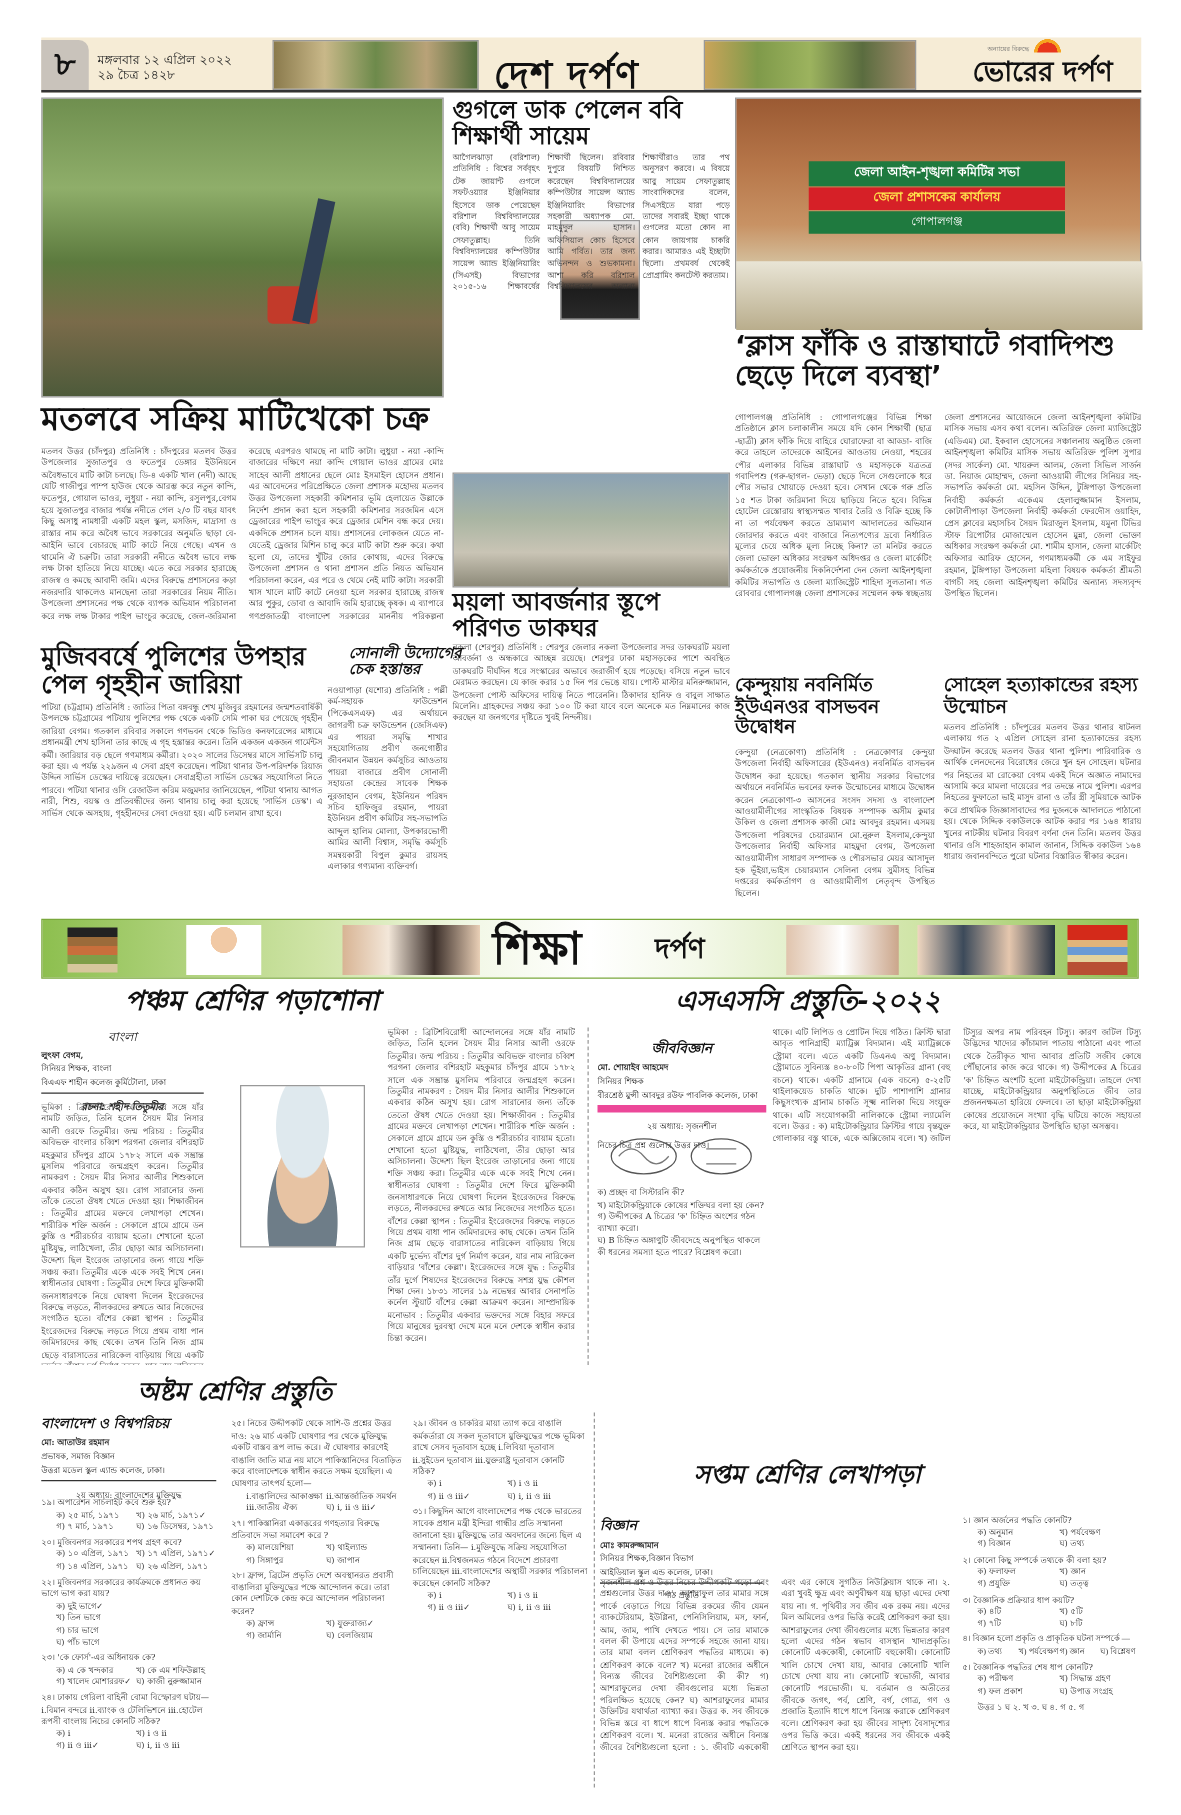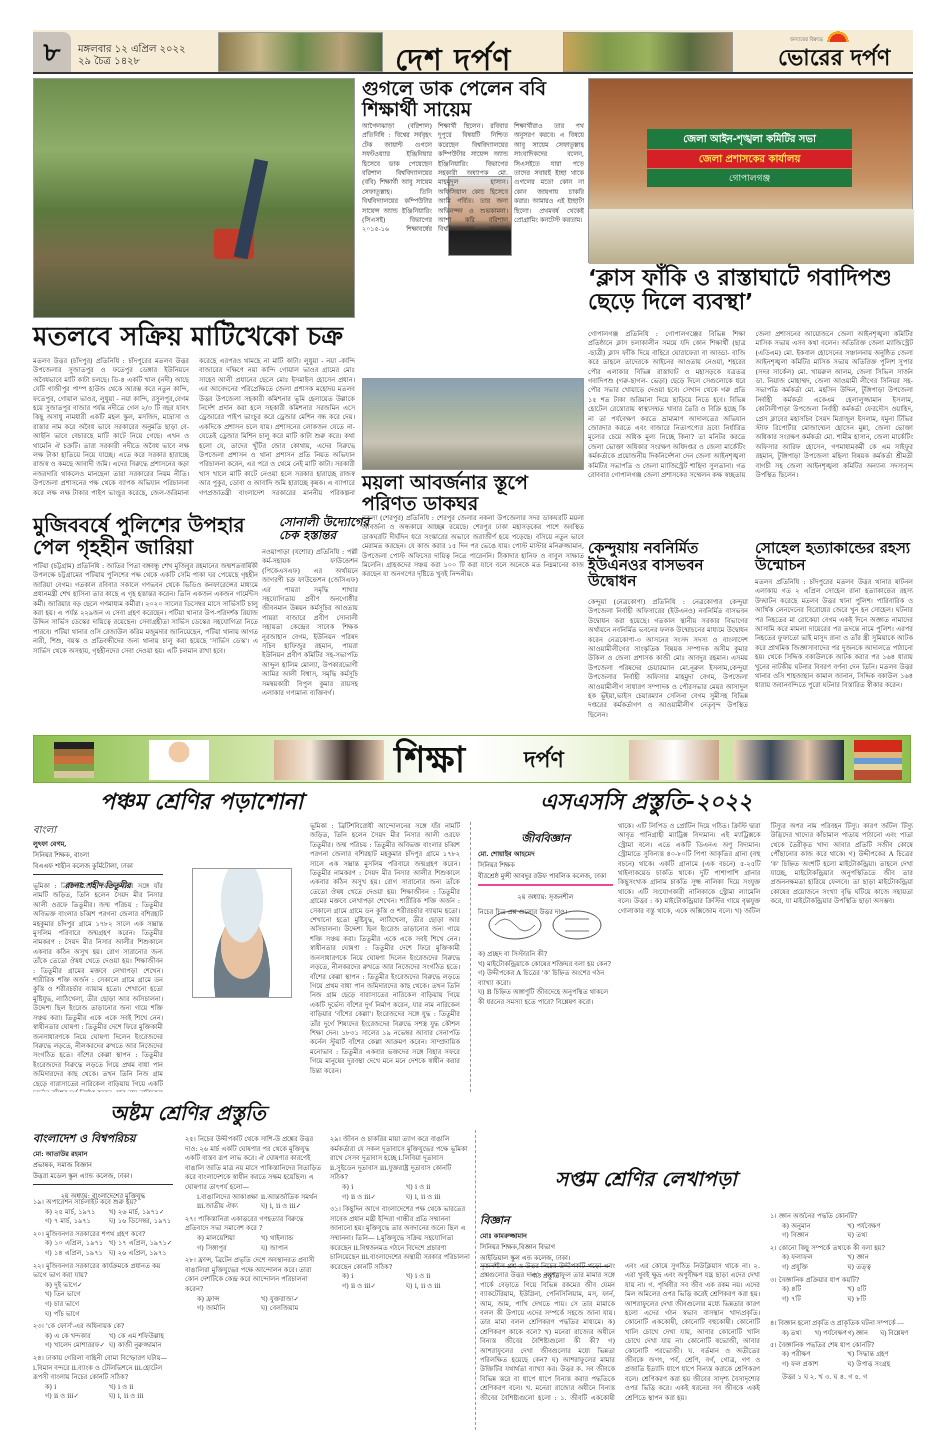--- a/index.html
+++ b/index.html
@@ -79,38 +79,38 @@
   <div style="position:absolute;left:240px;top:4px;width:110px;height:40px;background:linear-gradient(90deg,#d8b494,#f3e7d9,#3b2f2a,#e9cfb6)"></div>
   <div style="position:absolute;left:360px;top:0;font:bold 36px 'DejaVu Sans',sans-serif;color:#111;line-height:48px">শিক্ষা</div>
   <div style="position:absolute;left:490px;top:8px;font:bold 22px 'DejaVu Sans',sans-serif;color:#111;line-height:32px">দর্পণ</div>
   <div style="position:absolute;left:595px;top:4px;width:90px;height:40px;background:linear-gradient(90deg,#e0c4ad,#fff,#cba68b)"></div>
   <div style="position:absolute;left:700px;top:4px;width:110px;height:40px;background:linear-gradient(90deg,#f0d7c0,#3c4a5a,#e5c7ae,#233040)"></div>
   <div style="position:absolute;left:820px;top:4px;width:48px;height:40px;background:linear-gradient(180deg,#d42a1a 0 30%,#e0b47a 30% 45%,#6a9bd4 45% 60%,#e3d39c 60% 75%,#b84f33 75%)"></div>
 </div>
 
 <div class="abs hl col-title" style="left:100px;top:790px;width:300px;font-size:22px">পঞ্চম শ্রেণির পড়াশোনা</div>
 <div class="abs" style="left:33px;top:822px;width:130px">
-  <div style="font:italic 10px 'DejaVu Sans',sans-serif;color:#111">বাংলা</div>
+  <div style="text-align:center;font:italic 10px 'DejaVu Sans',sans-serif;color:#111">বাংলা</div>
   <div style="font:bold 6.5px 'DejaVu Serif',serif">লুৎফা বেগম,</div>
   <div style="font-size:6.5px">সিনিয়র শিক্ষক, বাংলা</div>
   <div style="font-size:6.5px;border-bottom:1px solid #333;padding-bottom:2px">বিএএফ শাহীন কলেজ কুর্মিটোলা, ঢাকা</div>
   <div style="text-align:center;font:italic bold 8px 'DejaVu Sans',sans-serif;margin-top:4px">রচনা: শহীদ তিতুমীর</div>
 </div>
 <div class="abs body" style="left:33px;top:882px;width:130px;height:210px">ভূমিকা : ব্রিটিশবিরোধী আন্দোলনের সঙ্গে যাঁর নামটি জড়িত, তিনি হলেন সৈয়দ মীর নিসার আলী ওরফে তিতুমীর। জন্ম পরিচয় : তিতুমীর অবিভক্ত বাংলার চব্বিশ পরগনা জেলার বশিরহাট মহকুমার চাঁদপুর গ্রামে ১৭৮২ সালে এক সম্ভ্রান্ত মুসলিম পরিবারে জন্মগ্রহণ করেন। তিতুমীর নামকরণ : সৈয়দ মীর নিসার আলীর শিশুকালে একবার কঠিন অসুখ হয়। রোগ সারানোর জন্য তাঁকে তেতো ঔষধ খেতে দেওয়া হয়। শিক্ষাজীবন : তিতুমীর গ্রামের মক্তবে লেখাপড়া শেখেন। শারীরিক শক্তি অর্জন : সেকালে গ্রামে গ্রামে ডন কুস্তি ও শরীরচর্চার ব্যায়াম হতো। শেখানো হতো মুষ্টিযুদ্ধ, লাঠিখেলা, তীর ছোড়া আর অসিচালনা। উদ্দেশ্য ছিল ইংরেজ তাড়ানোর জন্য গায়ে শক্তি সঞ্চয় করা। তিতুমীর একে একে সবই শিখে নেন। স্বাধীনতার ঘোষণা : তিতুমীর দেশে ফিরে মুক্তিকামী জনসাধারণকে নিয়ে ঘোষণা দিলেন ইংরেজদের বিরুদ্ধে লড়তে, নীলকরদের রুখতে আর নিজেদের সংগঠিত হতে। বাঁশের কেল্লা স্থাপন : তিতুমীর ইংরেজদের বিরুদ্ধে লড়তে গিয়ে প্রথম বাধা পান জমিদারদের কাছ থেকে। তখন তিনি নিজ গ্রাম ছেড়ে বারাসাতের নারিকেল বাড়িয়ায় গিয়ে একটি দুর্ভেদ্য বাঁশের দুর্গ নির্মাণ করেন, যার নাম নারিকেল বাড়িয়ার 'বাঁশের কেল্লা'। ইংরেজদের সঙ্গে যুদ্ধ : তিতুমীর তাঁর দুর্গে শিষ্যদের ইংরেজদের বিরুদ্ধে সশস্ত্র যুদ্ধ কৌশল শিক্ষা দেন। ১৮৩১ সালের ১৯ নভেম্বর আবার সেনাপতি কর্নেল স্টুয়ার্ট বাঁশের কেল্লা আক্রমণ করেন। সাম্প্রদায়িক মনোভাব : তিতুমীর একবার ভক্তদের সঙ্গে বিহার সফরে গিয়ে মানুষের দুরবস্থা দেখে মনে মনে দেশকে স্বাধীন করার চিন্তা করেন।</div>
 <div class="abs photo" style="left:192px;top:868px;width:100px;height:130px;background:radial-gradient(ellipse at 50% 25%,#dfe9ee 0 30%,transparent 31%),radial-gradient(ellipse at 50% 60%,#e7c3a3 0 30%,transparent 31%),radial-gradient(ellipse at 50% 85%,#6e7d88 0 40%,#fff 41%)"></div>
 <div class="abs body" style="left:170px;top:1000px;width:135px;height:92px;direction:ltr"></div>
 <div class="abs body" style="left:310px;top:822px;width:150px;height:270px">ভূমিকা : ব্রিটিশবিরোধী আন্দোলনের সঙ্গে যাঁর নামটি জড়িত, তিনি হলেন সৈয়দ মীর নিসার আলী ওরফে তিতুমীর। জন্ম পরিচয় : তিতুমীর অবিভক্ত বাংলার চব্বিশ পরগনা জেলার বশিরহাট মহকুমার চাঁদপুর গ্রামে ১৭৮২ সালে এক সম্ভ্রান্ত মুসলিম পরিবারে জন্মগ্রহণ করেন। তিতুমীর নামকরণ : সৈয়দ মীর নিসার আলীর শিশুকালে একবার কঠিন অসুখ হয়। রোগ সারানোর জন্য তাঁকে তেতো ঔষধ খেতে দেওয়া হয়। শিক্ষাজীবন : তিতুমীর গ্রামের মক্তবে লেখাপড়া শেখেন। শারীরিক শক্তি অর্জন : সেকালে গ্রামে গ্রামে ডন কুস্তি ও শরীরচর্চার ব্যায়াম হতো। শেখানো হতো মুষ্টিযুদ্ধ, লাঠিখেলা, তীর ছোড়া আর অসিচালনা। উদ্দেশ্য ছিল ইংরেজ তাড়ানোর জন্য গায়ে শক্তি সঞ্চয় করা। তিতুমীর একে একে সবই শিখে নেন। স্বাধীনতার ঘোষণা : তিতুমীর দেশে ফিরে মুক্তিকামী জনসাধারণকে নিয়ে ঘোষণা দিলেন ইংরেজদের বিরুদ্ধে লড়তে, নীলকরদের রুখতে আর নিজেদের সংগঠিত হতে। বাঁশের কেল্লা স্থাপন : তিতুমীর ইংরেজদের বিরুদ্ধে লড়তে গিয়ে প্রথম বাধা পান জমিদারদের কাছ থেকে। তখন তিনি নিজ গ্রাম ছেড়ে বারাসাতের নারিকেল বাড়িয়ায় গিয়ে একটি দুর্ভেদ্য বাঁশের দুর্গ নির্মাণ করেন, যার নাম নারিকেল বাড়িয়ার 'বাঁশের কেল্লা'। ইংরেজদের সঙ্গে যুদ্ধ : তিতুমীর তাঁর দুর্গে শিষ্যদের ইংরেজদের বিরুদ্ধে সশস্ত্র যুদ্ধ কৌশল শিক্ষা দেন। ১৮৩১ সালের ১৯ নভেম্বর আবার সেনাপতি কর্নেল স্টুয়ার্ট বাঁশের কেল্লা আক্রমণ করেন। সাম্প্রদায়িক মনোভাব : তিতুমীর একবার ভক্তদের সঙ্গে বিহার সফরে গিয়ে মানুষের দুরবস্থা দেখে মনে মনে দেশকে স্বাধীন করার চিন্তা করেন।</div>
 <div class="abs dash" style="left:470px;top:822px;height:270px"></div>
 
 <div class="abs hl col-title" style="left:540px;top:790px;width:360px;font-size:22px">এসএসসি প্রস্তুতি-২০২২</div>
 <div class="abs" style="left:478px;top:830px;width:135px">
   <div style="text-align:center;font:italic bold 11px 'DejaVu Sans',sans-serif;color:#111">জীববিজ্ঞান</div>
   <div style="font:bold 6.5px 'DejaVu Serif',serif">মো. শোয়াইব আহমেদ</div>
   <div style="font-size:6.5px">সিনিয়র শিক্ষক</div>
-  <div style="font-size:6.5px;border-bottom:2px solid #ec4899;padding-bottom:2px">বীরশ্রেষ্ঠ মুন্সী আবদুর রউফ পাবলিক কলেজ, ঢাকা</div>
+  <div style="font-size:6.5px;border-bottom:6px solid #ec4899;padding-bottom:2px">বীরশ্রেষ্ঠ মুন্সী আবদুর রউফ পাবলিক কলেজ, ঢাকা</div>
   <div style="text-align:center;font-size:6.5px;margin-top:6px">২য় অধ্যায়: সৃজনশীল</div>
   <div style="font-size:6.5px;margin-top:4px">নিচের চিত্র প্রশ্ন গুলোর উত্তর দাও।</div>
 </div>
 <div class="abs" style="left:485px;top:905px;width:120px;height:40px">
   <svg width="120" height="40">
       <ellipse cx="30" cy="20" rx="26" ry="14" fill="none" stroke="#555"></ellipse>
       <path d="M10 20 Q20 8 30 20 T50 20" fill="none" stroke="#777"></path>
       <ellipse cx="92" cy="20" rx="24" ry="14" fill="none" stroke="#555"></ellipse>
       <line x1="80" y1="14" x2="104" y2="14" stroke="#777"></line>
       <line x1="80" y1="26" x2="104" y2="26" stroke="#777"></line>
@@ -251,21 +251,21 @@
     </div>
     <div style="margin-bottom: 3px;">
       <div>২। কোনো কিছু সম্পর্কে তথ্যকে কী বলা হয়?</div>
       <div style="display: grid; grid-template-columns: 1fr 1fr; padding-left: 12px;">
         <div>ক) ফলাফল</div>
         <div>খ) জ্ঞান</div>
         <div>গ) প্রযুক্তি</div>
         <div>ঘ) তত্ত্ব</div>
       </div>
     </div>
-    <div style="margin-bottom: 14px;">
+    <div style="margin-bottom: 3px;">
       <div>৩। বৈজ্ঞানিক প্রক্রিয়ার ধাপ কয়টি?</div>
       <div style="display: grid; grid-template-columns: 1fr 1fr; padding-left: 12px;">
         <div>ক) ৪টি</div>
         <div>খ) ৫টি</div>
         <div>গ) ৭টি</div>
         <div>ঘ) ৮টি</div>
       </div>
     </div>
     <div style="margin-bottom: 3px; font-family: Liberation Serif, serif;">
       <div>৪। বিজ্ঞান হলো প্রকৃতি ও প্রাকৃতিক ঘটনা সম্পর্কে —</div>

